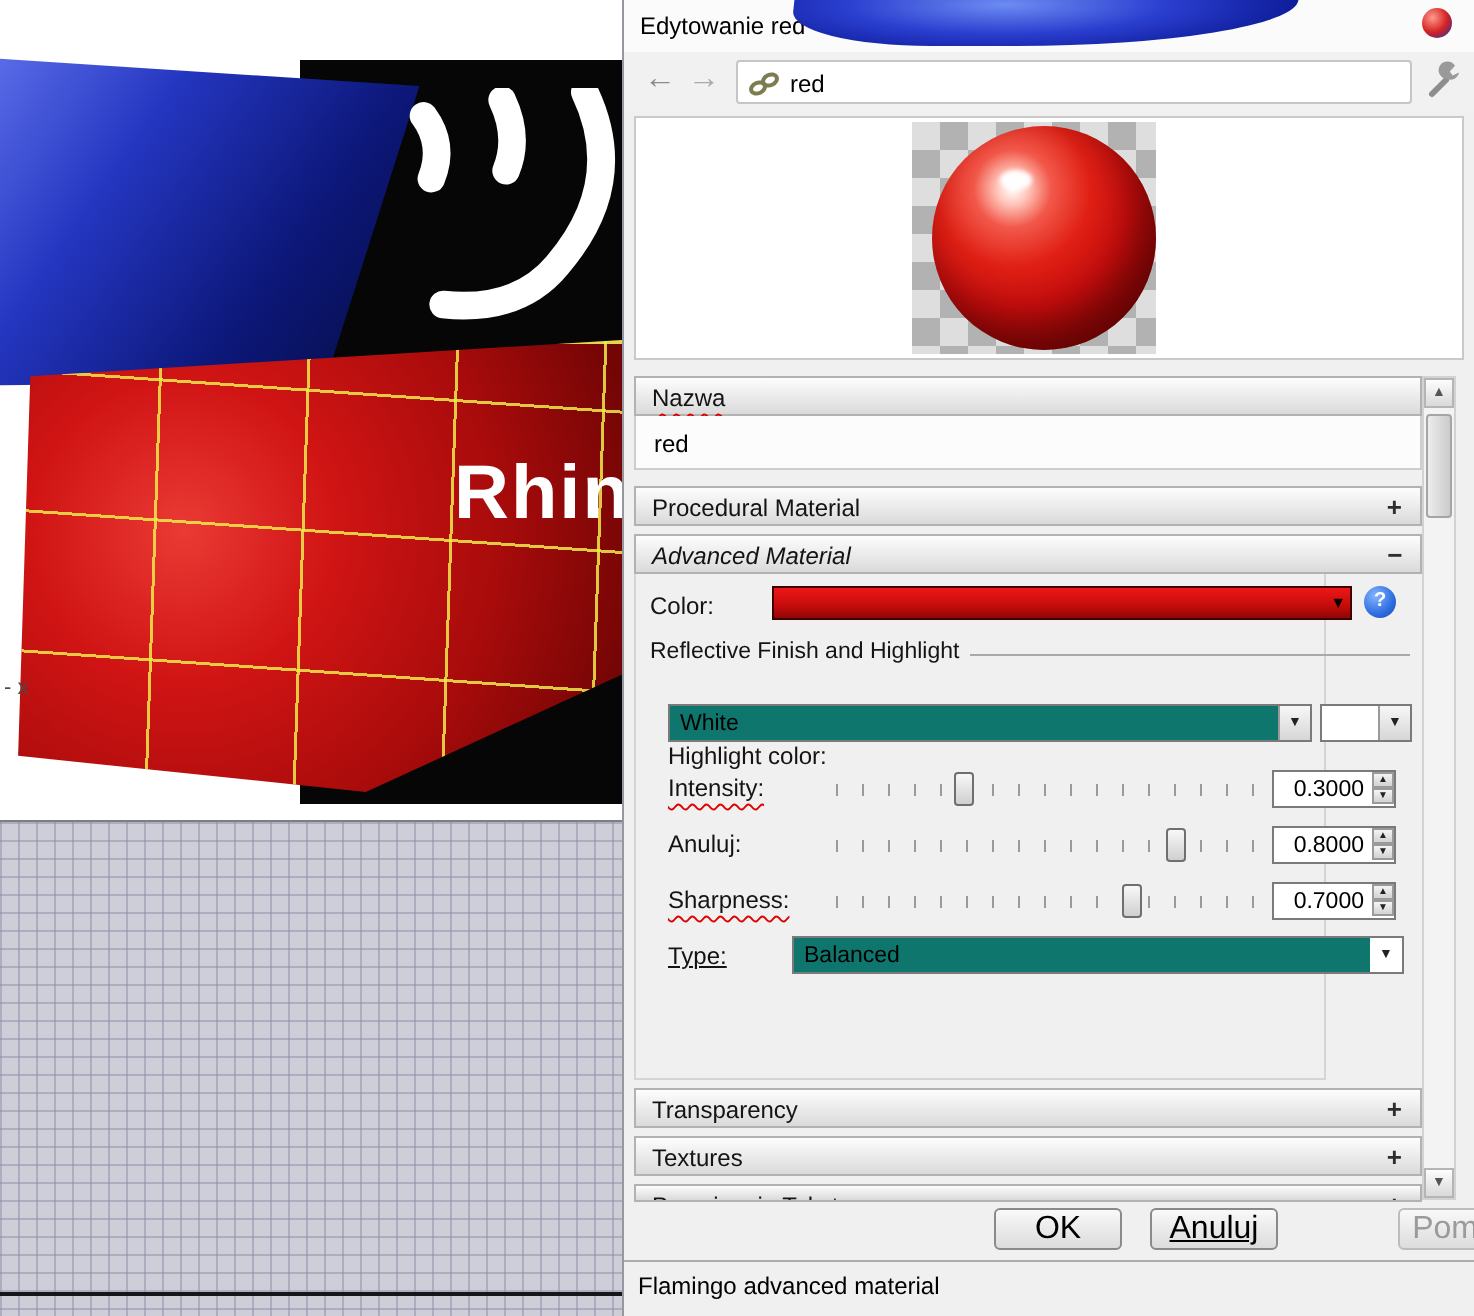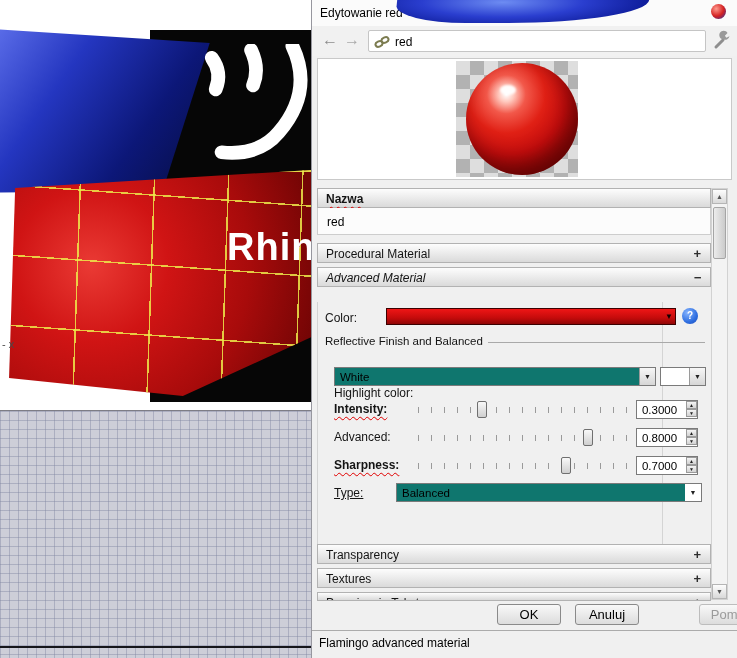--- a/index.html
+++ b/index.html
@@ -71,25 +71,25 @@
   
   .bar { position:absolute; left:5px; width:394px; height:20px;
     background:linear-gradient(#fdfdfd,#dadada); border:1px solid #b2b2b2; }
   .bar-label { position:absolute; left:8px; top:3px; font-size:12px; color:#141414; }
   .bar-toggle { position:absolute; right:9px; top:2px; font-size:13px; font-weight:bold; color:#2e2e2e; }
 
   .name-row { position:absolute; left:5px; top:208px; width:394px; height:27px; background:#fcfcfc;
     border:1px solid #cdcdcd; border-top:none; }
   .name-row-text { position:absolute; left:9px; top:7px; font-size:12px; color:#000; }
 
-  .adv-body { position:absolute; left:5px; top:302px; width:346px; height:253px; background:#f0f0f0;
+  .adv-body { position:absolute; left:5px; top:287px; width:346px; height:253px; background:#f0f0f0;
     border:1px solid #d4d4d4; border-top:none; }
   .field-label { position:absolute; font-size:12px; color:#141414; }
   .wavy { text-decoration-line:underline; text-decoration-style:wavy; text-decoration-color:#e00000;
-    text-decoration-thickness:1px; text-underline-offset:3px;font-weight:bold; }
+    text-decoration-thickness:1px; text-underline-offset:3px; }
 
   .color-swatch { position:absolute; left:68px; top:6px; width:290px; height:17px;
     background:linear-gradient(#ef1616,#c40b0b 60%,#9c0707); border:1px solid #3c0000; }
   .swatch-arrow { position:absolute; right:2px; top:3px; font-size:8px; color:#100; }
   .help-icon { position:absolute; left:364px; top:6px; width:16px; height:16px; border-radius:50%;
     background:radial-gradient(circle at 35% 30%, #86b4ff, #2e6ee0 60%, #1a4ab8);
     color:#fff; font-size:10px; font-weight:bold; text-align:center; line-height:16px; }
 
   .group-title { position:absolute; left:7px; top:33px; font-size:11.5px; color:#141414; background:#f0f0f0; padding-right:5px; z-index:1; }
   .group-line { position:absolute; left:7px; top:40px; width:380px; border-top:1px solid #a9a9a9; }
@@ -101,28 +101,28 @@
     font-size:7px; color:#222; text-align:center; line-height:17px; }
   .white-swatch { position:absolute; left:342px; top:65px; width:46px; height:19px; background:#fff; border:1px solid #7a7a7a; }
 
   .slider-row { position:absolute; left:0; width:100%; height:24px; }
   .slider-track { position:absolute; left:100px; top:8px; width:212px; height:8px;
     background-image:repeating-linear-gradient(90deg, #9a9a9a 0 1px, transparent 1px 13px);
     background-size:100% 6px; background-position:0 1px; background-repeat:no-repeat; }
   .slider-thumb { position:absolute; top:-5px; width:10px; height:17px;
     background:linear-gradient(#f8f8f8,#cfcfcf); border:1px solid #6f6f6f; border-radius:2px; }
   .num-box { position:absolute; left:318px; top:2px; width:62px; height:19px; background:#fff;
-    border:1px solid #7a7a7a; font-size:11.5px; text-align:center; padding:3px 15px 0 0; color:#000; }
+    border:1px solid #7a7a7a; font-size:11.5px; text-align:right; padding:3px 15px 0 0; color:#000; }
   .spinner { position:absolute; right:1px; top:1px; width:11px; height:15px; }
   .spin { position:absolute; left:0; width:11px; height:8px; background:linear-gradient(#f4f4f4,#d2d2d2);
     border:1px solid #9a9a9a; font-size:5px; color:#222; text-align:center; line-height:7px; }
   .spin-up { top:0; } .spin-dn { top:8px; }
 
   .btn { position:absolute; top:604px; width:64px; height:21px; background:linear-gradient(#f9f9f9,#dcdcdc);
-    border:1px solid #8a8a8a; border-radius:3px; font-size:13px; color:#000; text-align:center; line-height:19px; }
+    border:1px solid #8a8a8a; border-radius:3px; font-size:16px; color:#000; text-align:center; line-height:19px; }
   .btn-help { color:#9b9b9b; border-color:#bdbdbd;margin-left:48px; }
 
   .statusbar { position:absolute; left:0; top:630px; width:100%; height:24px; background:#f0f0f0;
     border-top:1px solid #ababab; }
   .status-text { position:absolute; left:7px; top:5px; font-size:12px; color:#000; }
 
   .vscroll { position:absolute; left:399px; top:188px; width:17px; height:412px; background:#f3f3f3;
     border:1px solid #d2d2d2; }
   .sb-btn { position:absolute; left:0; width:15px; height:15px; background:linear-gradient(#fdfdfd,#d9d9d9);
     border:1px solid #b5b5b5; font-size:7px; color:#555; text-align:center; line-height:14px; }
@@ -207,21 +207,21 @@
     <span class="bar-toggle">−</span>
   </div>
 
   <div class="adv-body">
     <span class="field-label" style="left:7px; top:9px;">Color:</span>
     <div class="color-swatch" style="background: linear-gradient(rgb(239, 22, 22), rgb(196, 11, 11) 60%, rgb(143, 6, 6));">
       <span class="swatch-arrow">▼</span>
     </div>
     <div class="help-icon">?</div>
 
-    <span class="group-title">Reflective Finish and Balanced</span>
+    <span class="group-title">Reflective Finish and Highlight</span>
     <div class="group-line"></div>
 
     <span class="field-label" style="left:16px; top:49px;margin-top:35px;">Highlight color:</span>
     <div class="dropdown" style="left:16px; top:65px; width:322px;">
       <span class="dd-text">White</span>
       <span class="dd-btn">▼</span>
     </div>
     <div class="white-swatch">
       <span class="dd-btn">▼</span>
     </div>
@@ -231,21 +231,21 @@
       <div class="slider-track">
         <div class="slider-thumb" style="left: calc(30% - 5px);"></div>
       </div>
       <div class="num-box">0.3000</div>
       <div class="spinner" style="left:368px; top:3px;">
         <div class="spin spin-up">▲</div>
         <div class="spin spin-dn">▼</div>
       </div>
     </div>
     <div class="slider-row" style="top:124px;">
-      <span class="field-label" style="left:16px; top:4px;">Advanced:</span>
+      <span class="field-label" style="left:16px; top:4px;">Anuluj:</span>
       <div class="slider-track">
         <div class="slider-thumb" style="left: calc(80% - 5px);"></div>
       </div>
       <div class="num-box">0.8000</div>
       <div class="spinner" style="left:368px; top:3px;">
         <div class="spin spin-up">▲</div>
         <div class="spin spin-dn">▼</div>
       </div>
     </div>
     <div class="slider-row" style="top:152px;">
@@ -280,19 +280,19 @@
     <span class="bar-toggle">+</span>
   </div>
 
   <div class="vscroll">
     <div class="sb-btn sb-up">▲</div>
     <div class="sb-thumb"></div>
     <div class="sb-btn sb-dn">▼</div>
   </div>
 
   <div class="btn" style="left:185px;">OK</div>
-  <div class="btn" style="left:263px;">Anuluj</div>
+  <div class="btn" style="left:263px;text-decoration:underline;">Anuluj</div>
   <div class="btn btn-help" style="left:339px;">Pomoc</div>
 
   <div class="statusbar">
     <span class="status-text">Flamingo advanced material</span>
   </div>
 </div>
 
 </body></html>

